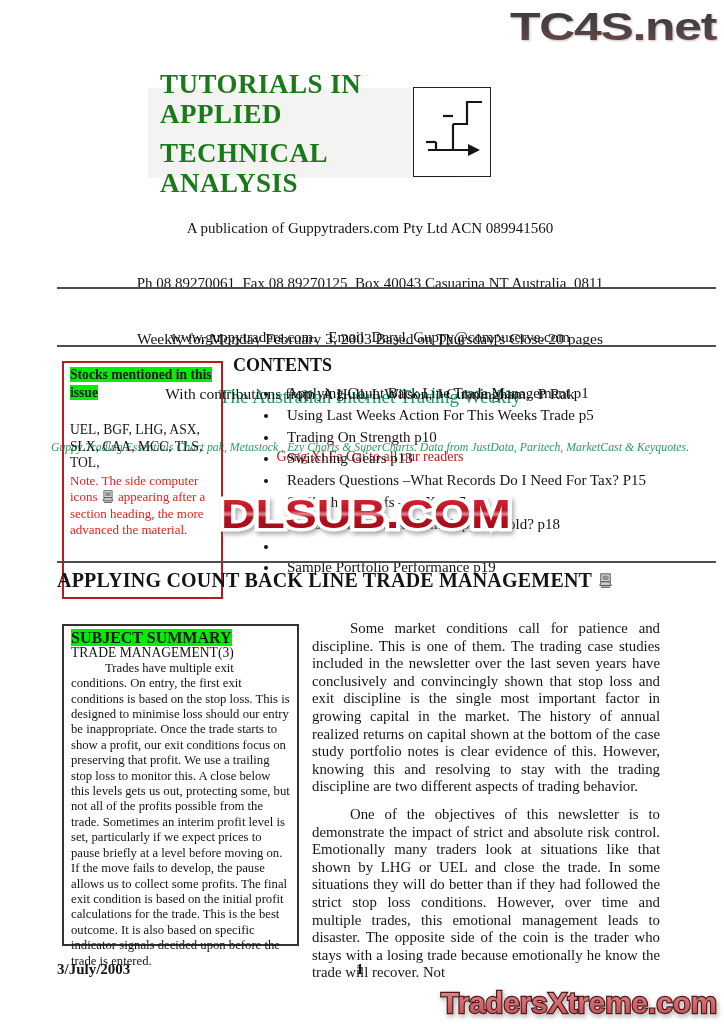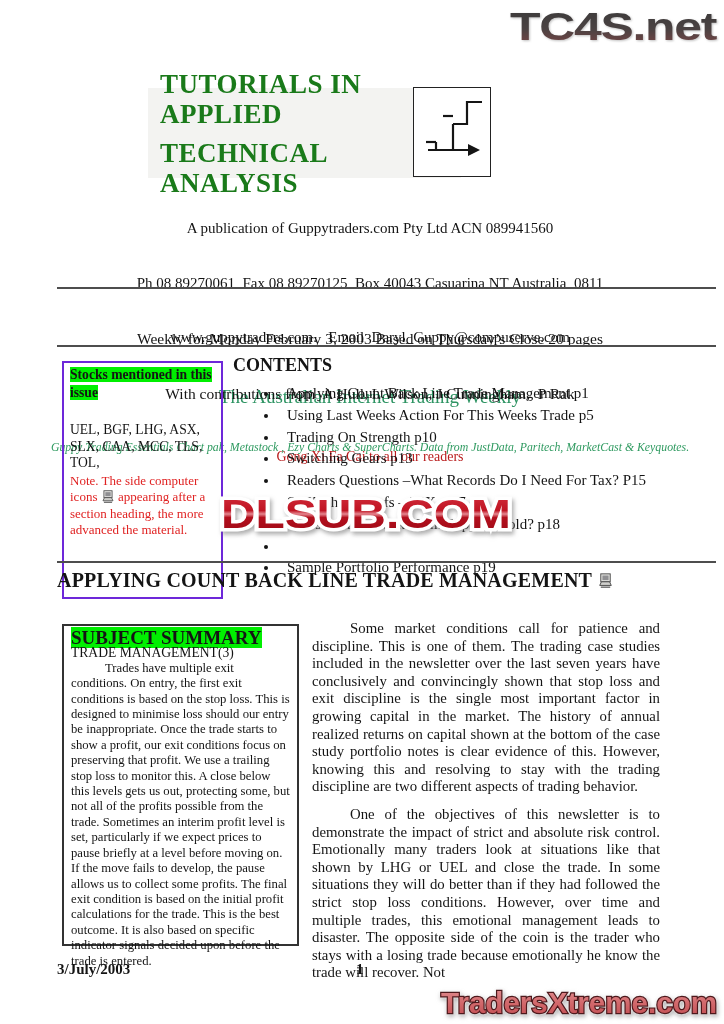--- a/index.html
+++ b/index.html
@@ -30,42 +30,42 @@
 
   .hr { position:absolute; left:57px; width:659px; border-top:2px solid #4e4e4e; }
   #hr1 { top:287px; } #hr2 { top:345px; } #hr3 { top:561px; }
 
   .issue { position:absolute; left:40px; top:293px; width:660px; text-align:center; white-space:pre-wrap; }
   .issue .l { font-size:15.5px; line-height:19px; }
   .issue .tools { font-size:11.8px; font-style:italic; color:#2f9a60; margin-top:1px; }
 
   
   .stocks-box { position:absolute; left:62px; top:361px; width:161px; height:238px;
-                border:2px solid #6d28d9; padding:3px 6px; box-sizing:border-box;
+                border:2px solid #b91c1c; padding:3px 6px; box-sizing:border-box;
                 font-size:13.2px; line-height:16.5px; }
   .hl { background:#00ef00; font-weight:bold; }
   .stocks-box .head { font-size:13.6px; line-height:17.5px; }
   .stocks-list { margin-top:21px; font-size:13.6px; }
   .stocks-note { color:#e02222; font-size:13px; margin-top:1px; line-height:16.5px; }
 
   .contents { position:absolute; left:233px; top:355px; width:452px; }
   .contents .chead { font-size:18px; font-weight:bold; }
   .contents ul { list-style:disc; margin:7px 0 0 0; padding-left:46px; }
   .contents li { font-size:15px; line-height:21.8px; padding-left:8px; min-height:21px; }
 
   .dlsub { position:absolute; left:212px; top:487px; width:308px; height:54px; z-index:4;
            filter: drop-shadow(2px 3px 2px rgba(110,110,110,.55)); }
 
   
   .article-head { position:absolute; left:57px; top:569px; font-size:20px; font-weight:bold; letter-spacing:.2px; }
 
   .summary-box { position:absolute; left:62px; top:624px; width:237px; height:322px;
                  border:2px solid #333; padding:4px 7px; box-sizing:border-box;
                  font-size:12.7px; line-height:15.4px; }
-  .summary-box .head { font-size:19px; }
+  .summary-box .head { font-size:16px; }
   .summary-sub { font-size:13.6px; }
   .summary-body { margin:0; text-indent:34px; }
 
   .main-col { position:absolute; left:302px; top:610px; width:368px;
               text-align:justify; font-size:14.8px; line-height:17.6px; }
   .main-col p { margin:10px; text-indent:38px; }
 
   .footer-date { position:absolute; left:57px; top:961px; font-weight:bold; font-size:15px; }
   .footer-page { position:absolute; left:356px; top:961px; font-weight:bold; font-size:15px; }
 

